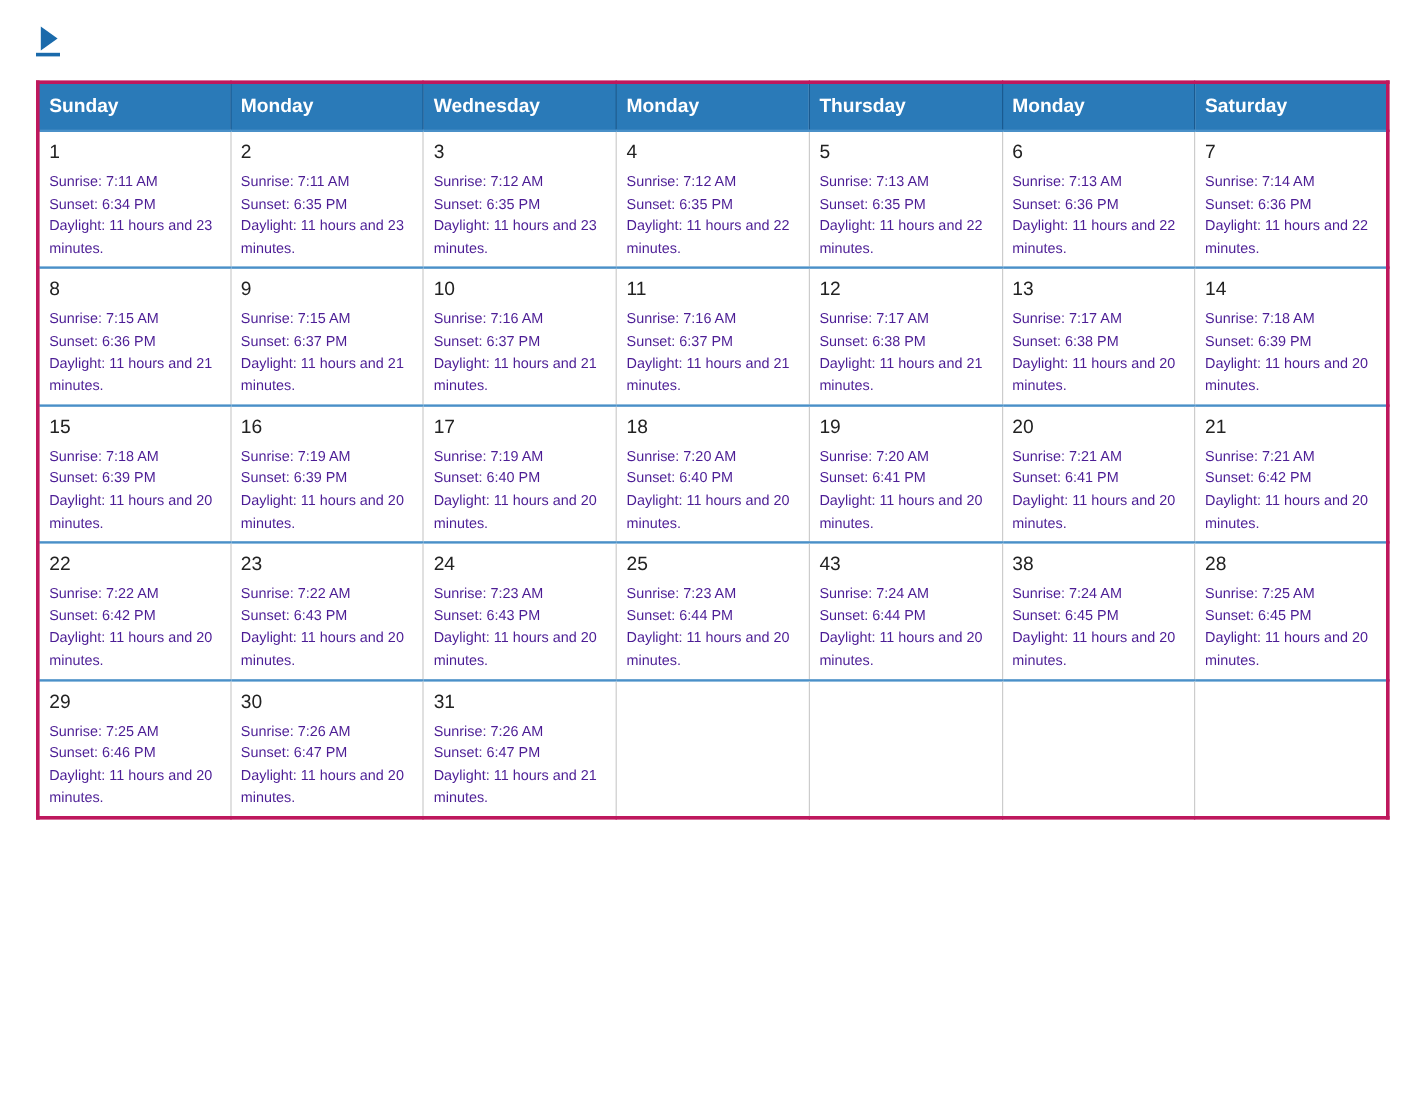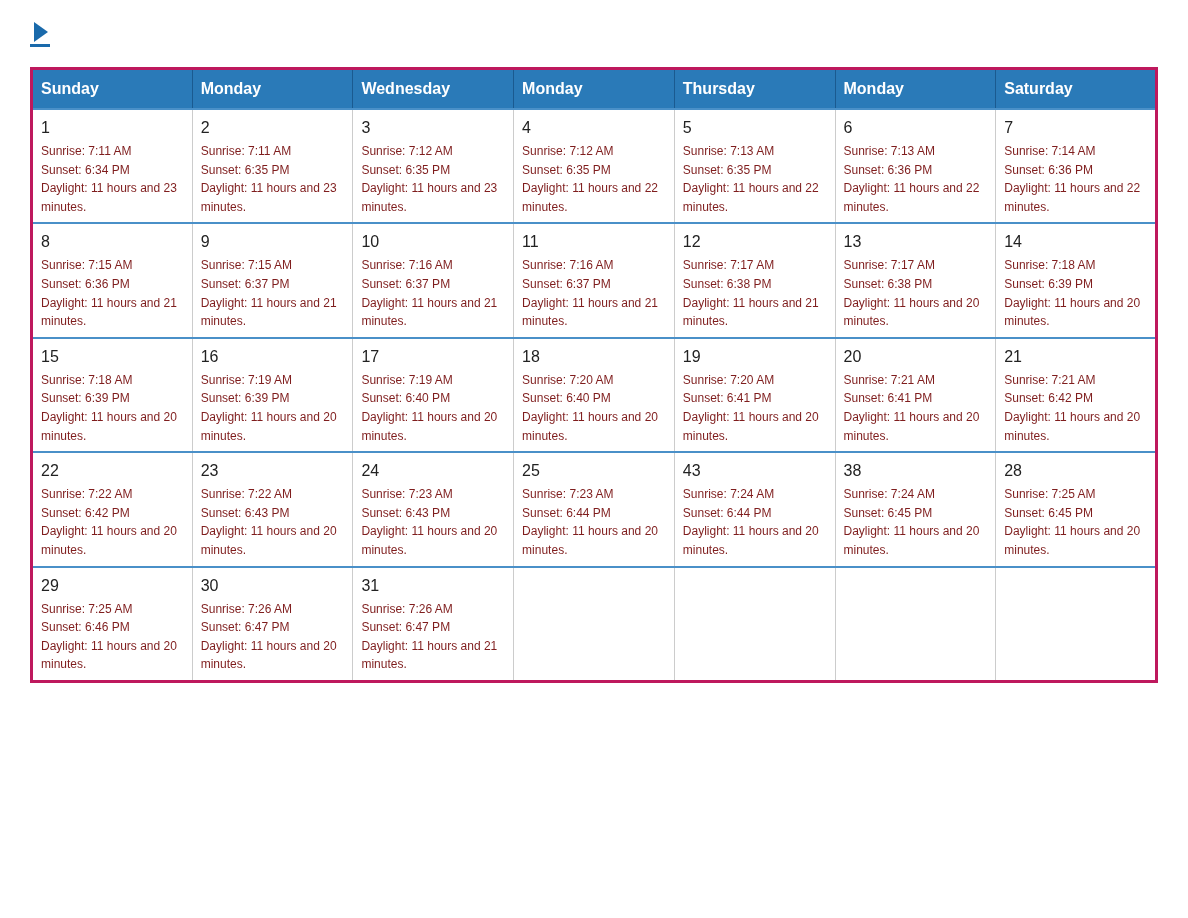--- a/index.html
+++ b/index.html
@@ -92,21 +92,21 @@
     }
     .day-number {
       font-size: 16px;
       font-weight: normal;
       color: #222;
       display: block;
       margin-bottom: 2px;
     }
     .day-info {
       font-size: 12px;
-      color: #7f1d1d;
+      color: #4c1d95;
       line-height: 1.55;
     }
     .empty-cell {
       background: #fff;
     }
     .calendar tr td {
       border-top: 2px solid #2a7ab8;
     }
     .calendar tr td:not(:first-child) {
       border-top: 1px solid #ccc;

